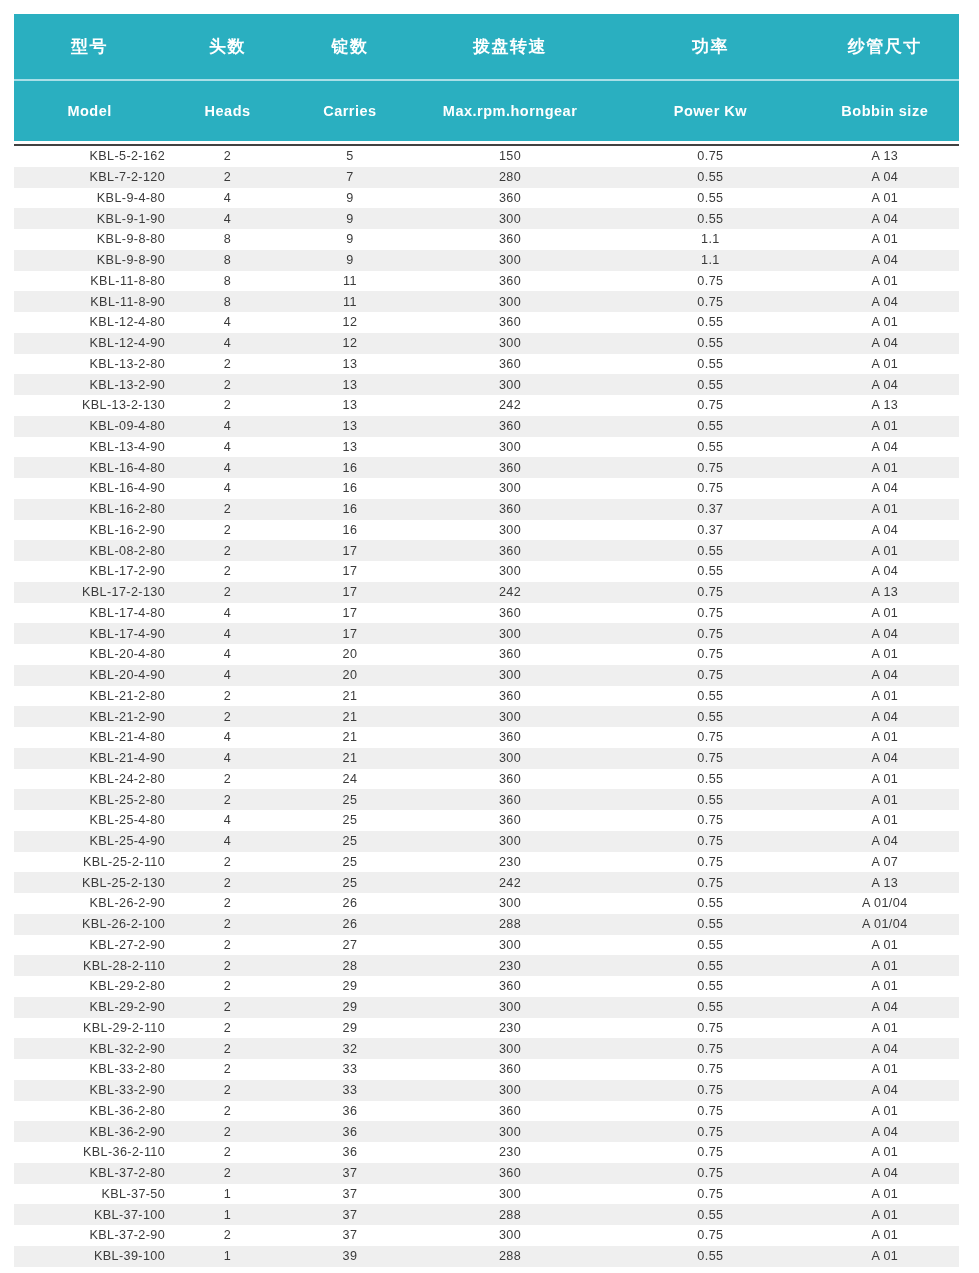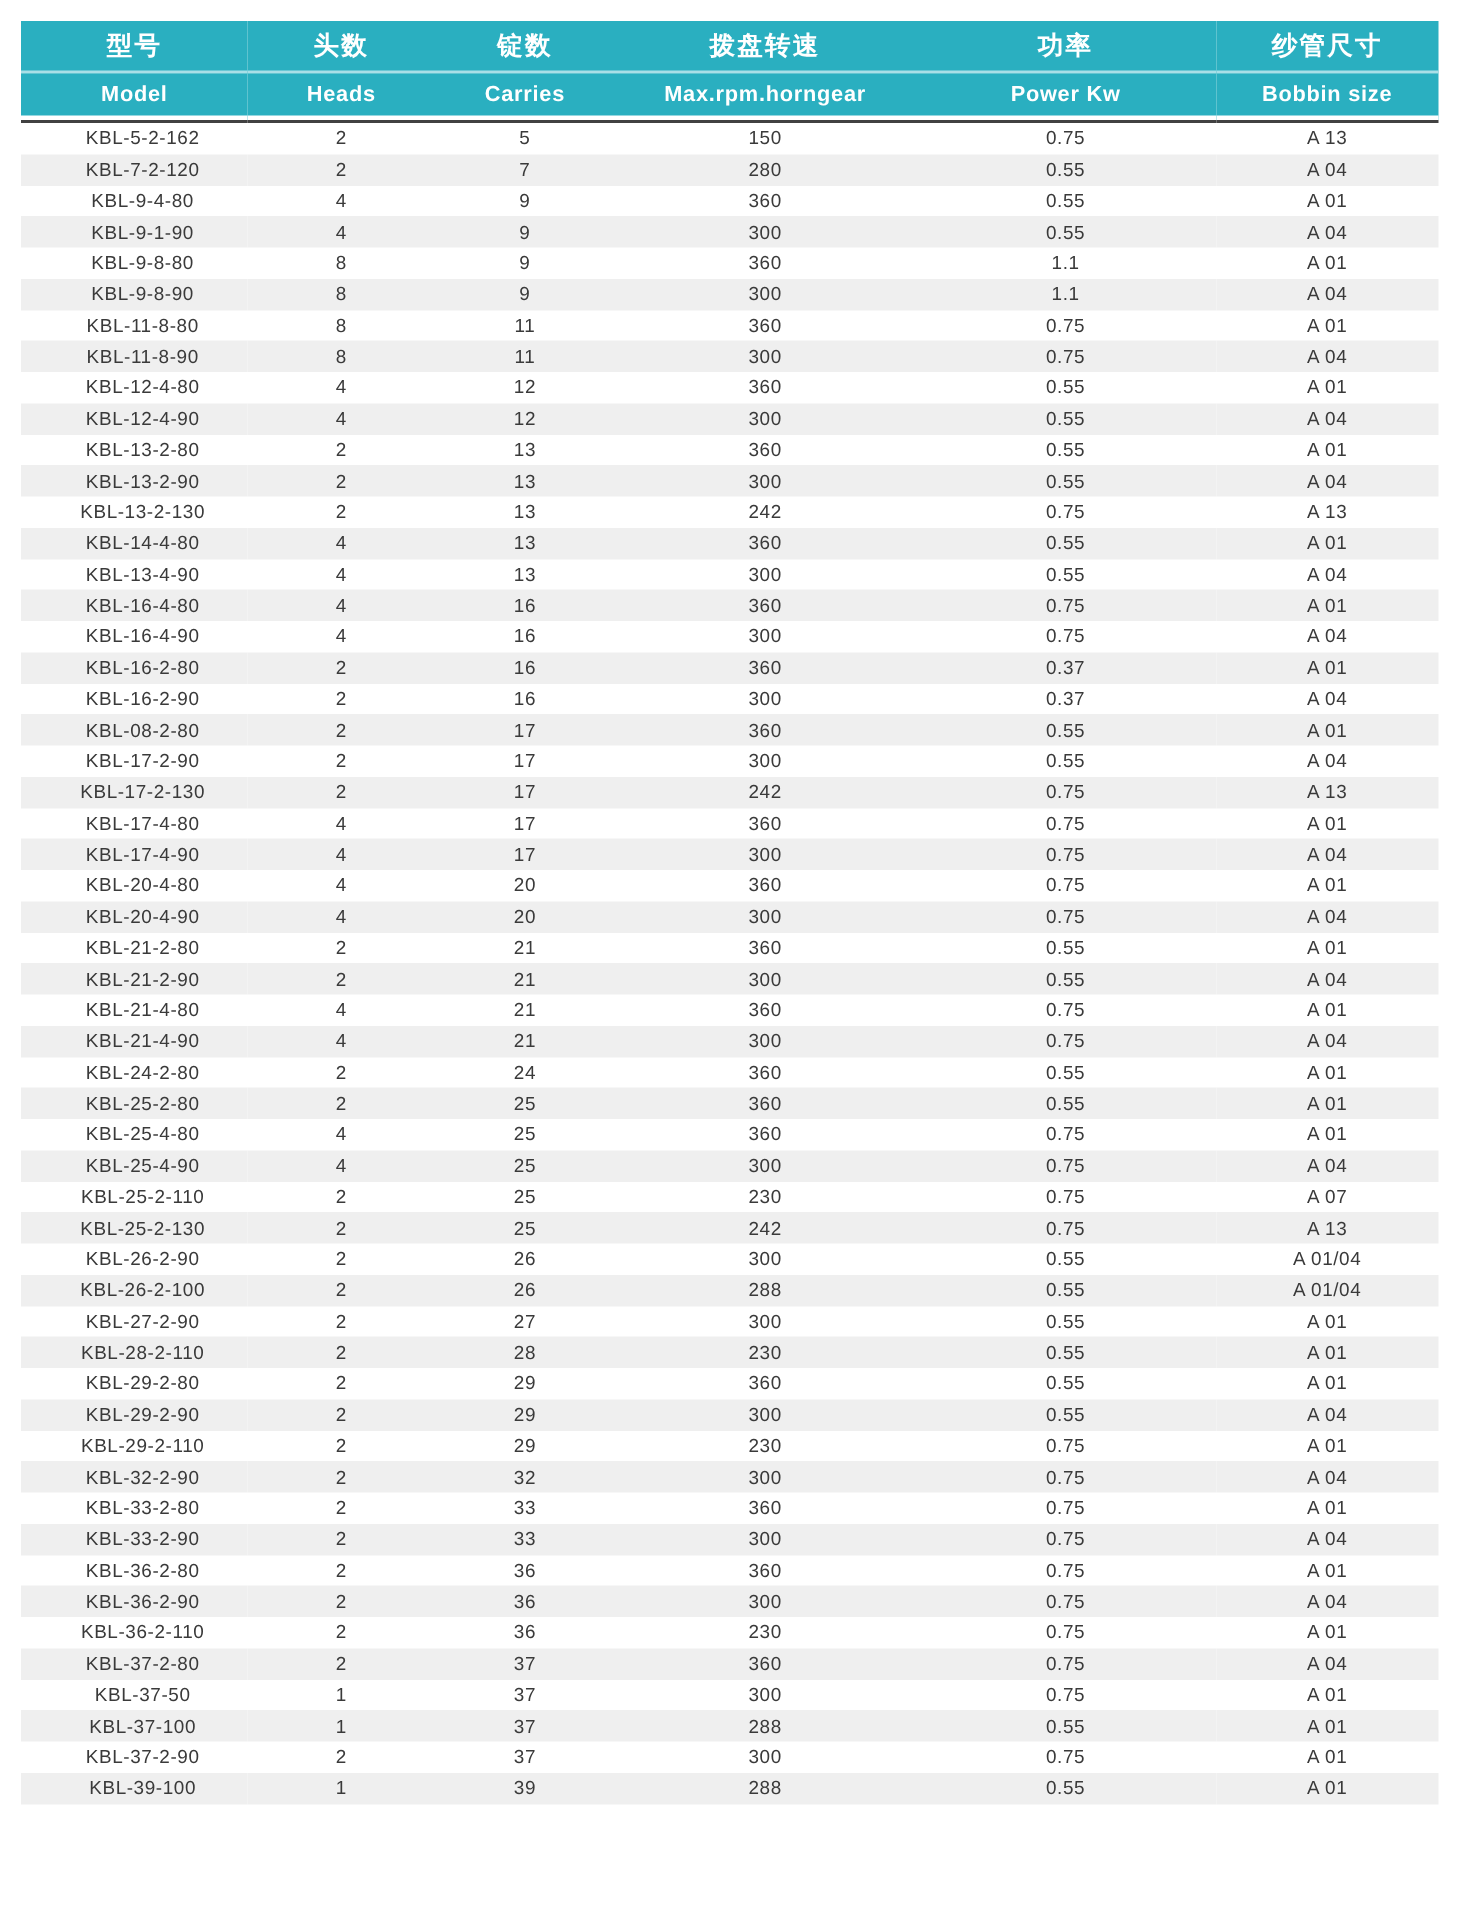--- a/index.html
+++ b/index.html
@@ -24,21 +24,21 @@
     width: 100%;
     border-collapse: separate;
     border-spacing: 0;
     table-layout: fixed;
   }
   thead th {
     background: #2aafc0;
     color: #ffffff;
     font-weight: bold;
     text-align: center;
-    padding: 0;
+    padding: 16px;
   }
   tr.row-cn th {
     height: 33px;
     font-size: 17px;
     letter-spacing: 1.5px;
     border-bottom: 2px solid #a9dfe7;
   }
   tr.row-en th {
     height: 28px;
     font-size: 14.5px;
@@ -55,21 +55,21 @@
     white-space: nowrap;
     overflow: hidden;
   }
   tbody tr:first-child td {
     border-top: 2px solid #414141;
   }
   tbody tr:nth-child(even) td {
     background: #efefef;
   }
   tbody td.c-model {
-    text-align: center;
+    text-align: right;
     padding-left: 11px;
   }
 </style>
 </head>
 <body>
 
 <div class="page">
   <table class="spec-table">
     <colgroup>
       <col style="width:16%">
@@ -196,21 +196,21 @@
   </tr>
         <tr>
     <td class="c-model">KBL-13-2-130</td>
     <td>2</td>
     <td>13</td>
     <td>242</td>
     <td>0.75</td>
     <td>A 13</td>
   </tr>
         <tr>
-    <td class="c-model">KBL-14-4-80</td>
+    <td class="c-model">KBL-09-4-80</td>
     <td>4</td>
     <td>13</td>
     <td>360</td>
     <td>0.55</td>
     <td>A 01</td>
   </tr>
         <tr>
     <td class="c-model">KBL-13-4-90</td>
     <td>4</td>
     <td>13</td>

